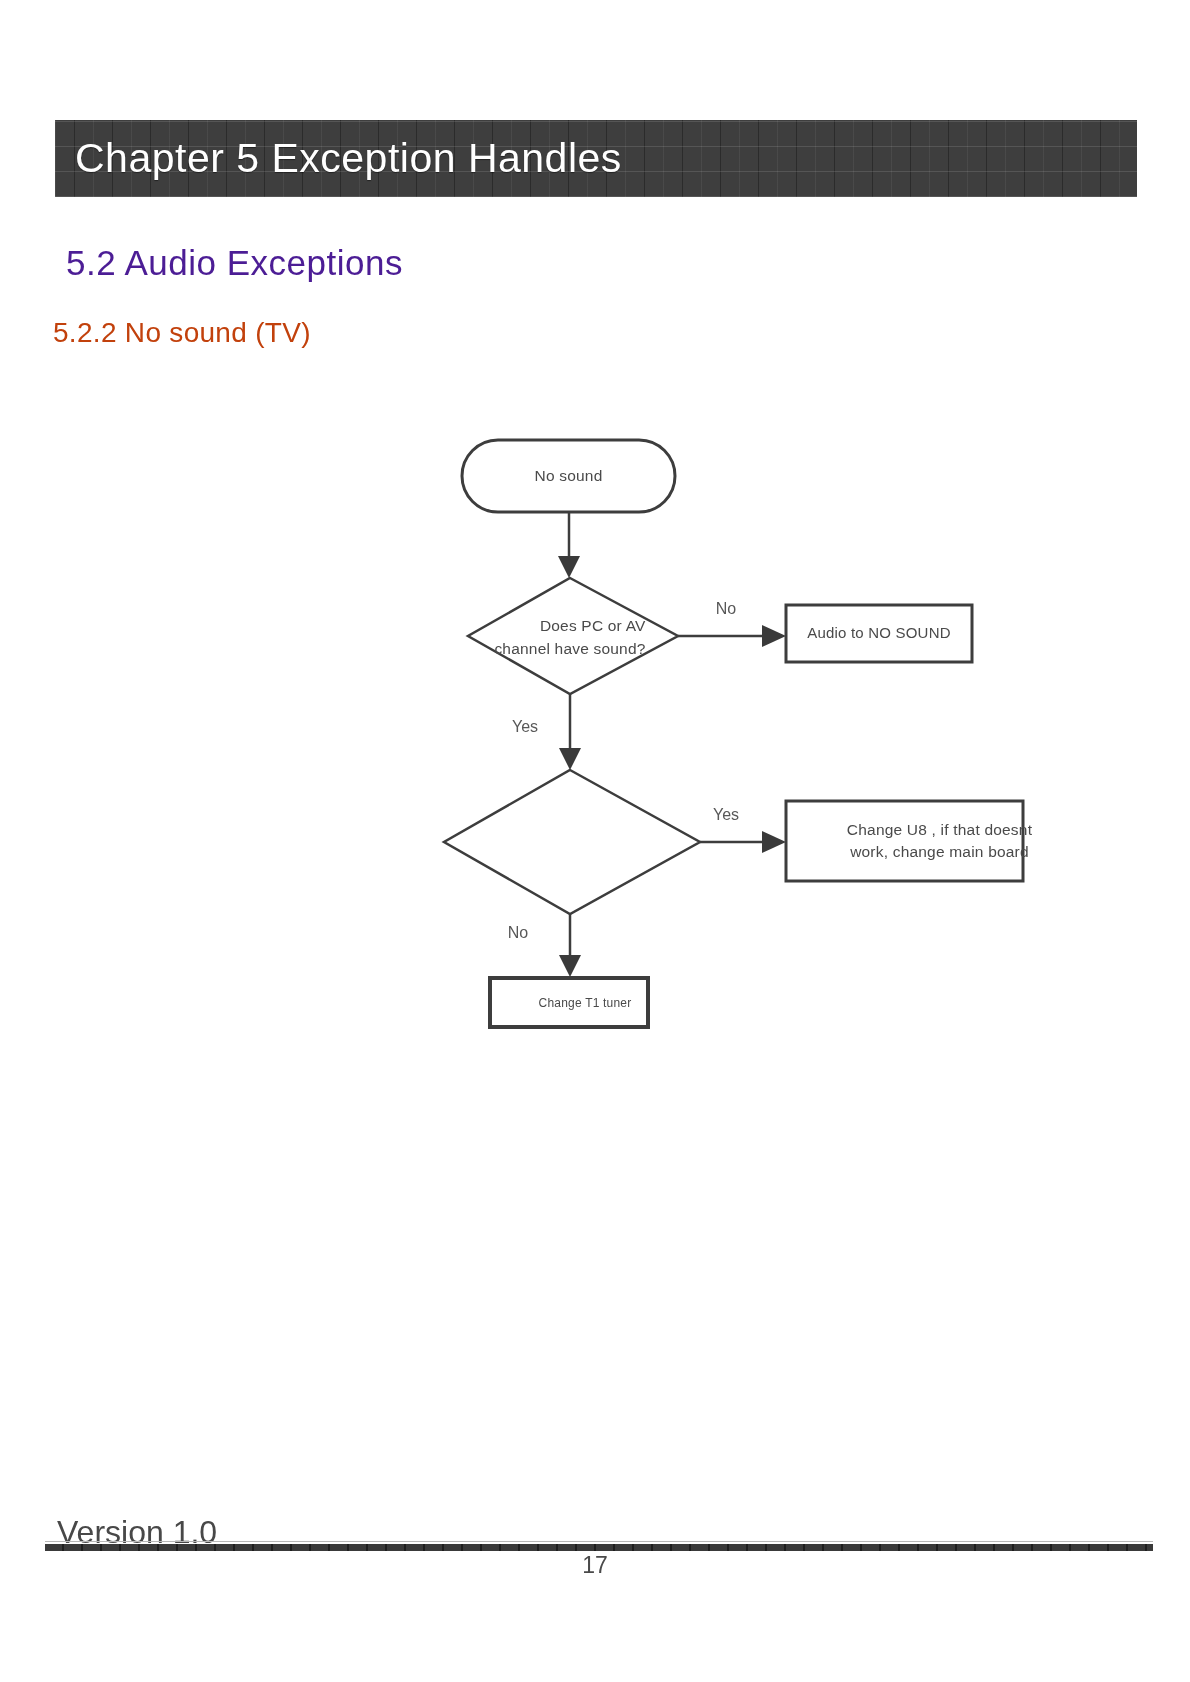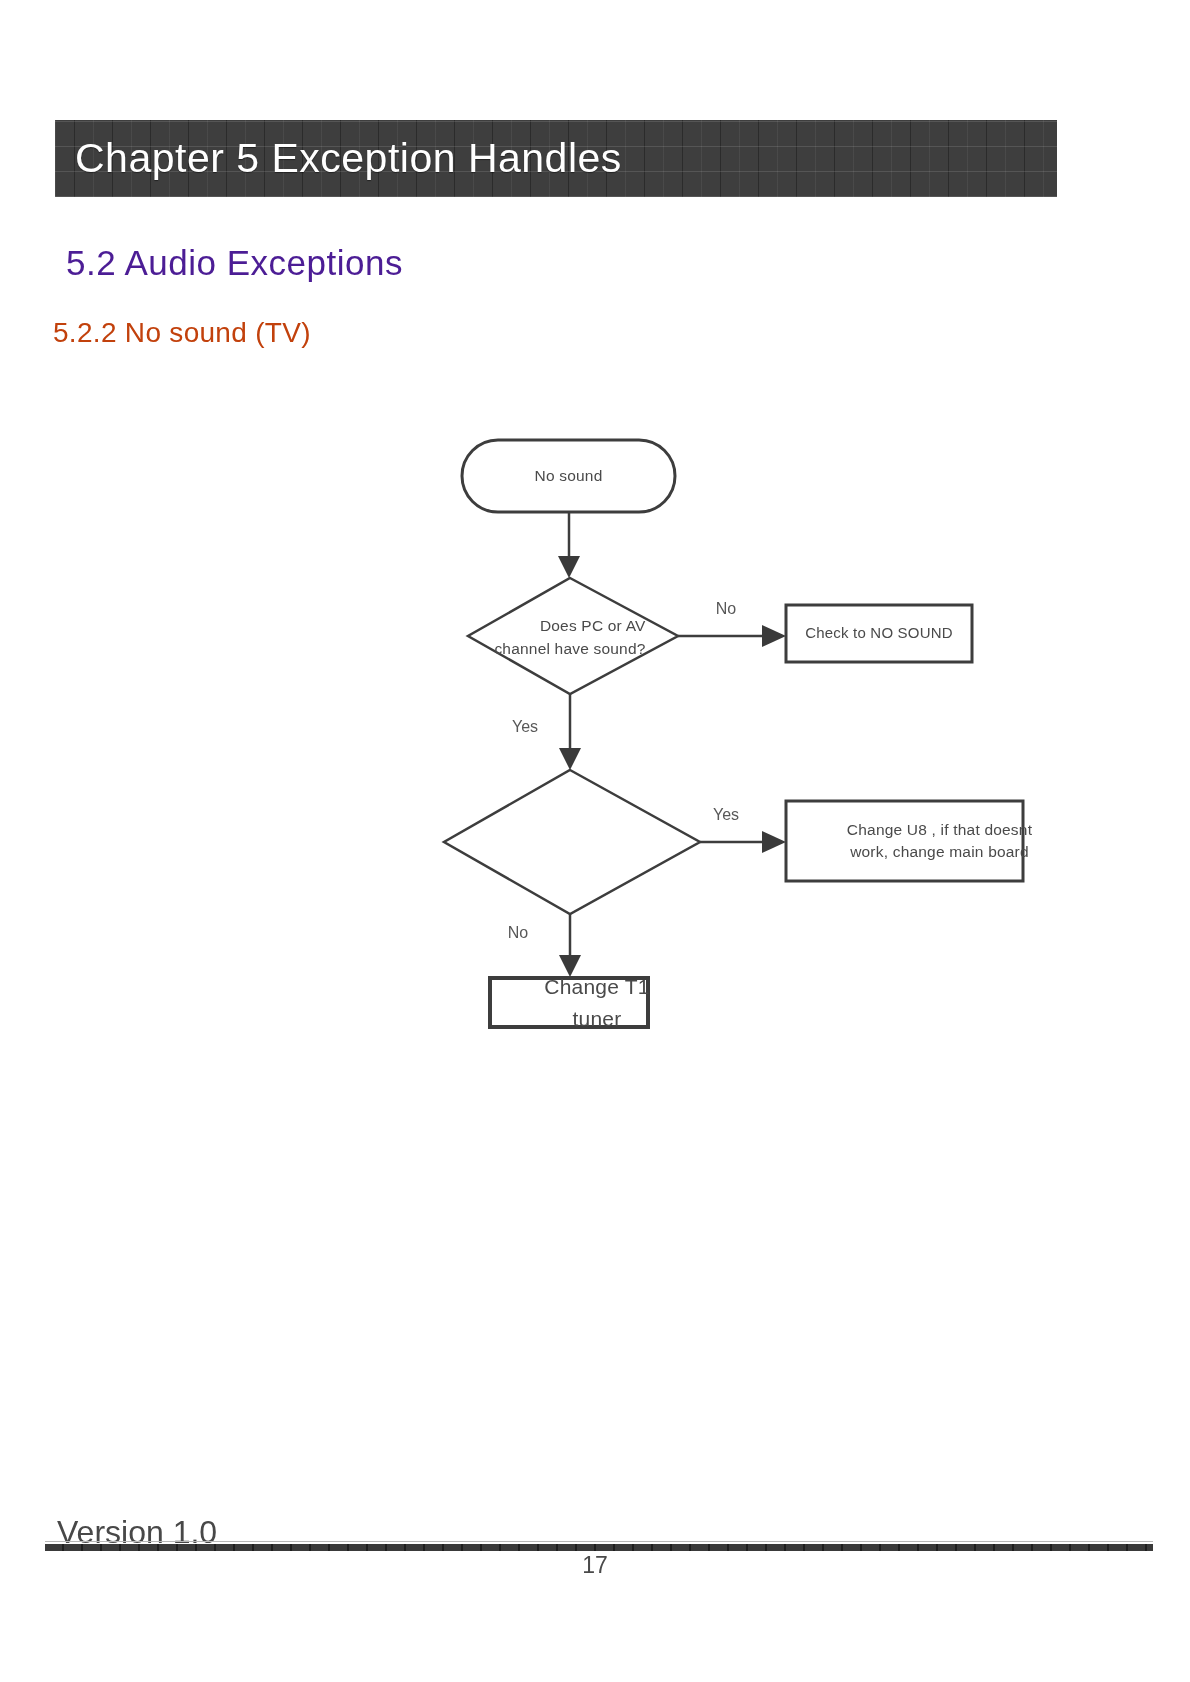--- a/index.html
+++ b/index.html
@@ -6,21 +6,21 @@
   .page{
     position:relative;
     width:1190px;height:1682px;
     background:#ffffff;
     margin:0 auto;
     font-family:"Liberation Sans", sans-serif;
     overflow:hidden;
   }
   
   .chapter-bar{
-    position:absolute;left:55px;top:120px;width:1002px;height:77px;
+    position:absolute;left:55px;top:120px;width:1082px;height:77px;
     background-color:#3e3e3e;
     background-image:
       repeating-linear-gradient(90deg, rgba(255,255,255,0.14) 0 1px, transparent 1px 38px),
       repeating-linear-gradient(0deg, rgba(255,255,255,0.12) 0 1px, transparent 1px 25px),
       repeating-linear-gradient(90deg, rgba(0,0,0,0.30) 0 1px, transparent 1px 19px);
     display:flex;align-items:center;
   }
   .chapter-bar .title{
     color:#ffffff;font-size:41px;font-weight:400;letter-spacing:0.5px;
     padding-left:20px;white-space:nowrap;
@@ -108,32 +108,32 @@
     <rect class="shape" x="490" y="978" width="158" height="49" stroke-width="4"></rect>
   </svg>
 
   <div class="flabel" style="left:462px;top:440px;width:213px;height:72px;">No sound</div>
 
   <div class="flabel" style="left:465px;top:602px;width:210px;height:70px;text-align:right;">Does PC or AV
 channel have sound?</div>
 
   <div class="elabel" style="left:706px;top:600px;width:40px;">No</div>
 
-  <div class="flabel" style="left:786px;top:605px;width:186px;height:57px;font-size:15px;">Check to NO SOUND</div>
+  <div class="flabel" style="left:786px;top:605px;width:186px;height:57px;font-size:15px;">Audio to NO SOUND</div>
 
   <div class="elabel" style="left:502px;top:718px;width:46px;">Yes</div>
 
 
   <div class="elabel" style="left:703px;top:806px;width:46px;">Yes</div>
 
   <div class="flabel" style="left:786px;top:801px;width:237px;height:80px;font-size:15.5px;line-height:1.45;margin-left:35px;">Change U8 , if that doesnt
 work, change main board</div>
 
   <div class="elabel" style="left:498px;top:924px;width:40px;">No</div>
 
-  <div class="flabel" style="left:518px;top:978px;width:158px;height:49px;font-size:21px;">Change T1 tuner</div>
+  <div class="flabel" style="left:506px;top:978px;width:158px;height:49px;font-size:12px;">Change T1 tuner</div>
 
   <div class="footer-version">Version 1.0</div>
   <div class="footer-hairline"></div>
   <div class="footer-rule"></div>
   <div class="page-number">17</div>
 
 </div>
 
 </body></html>

